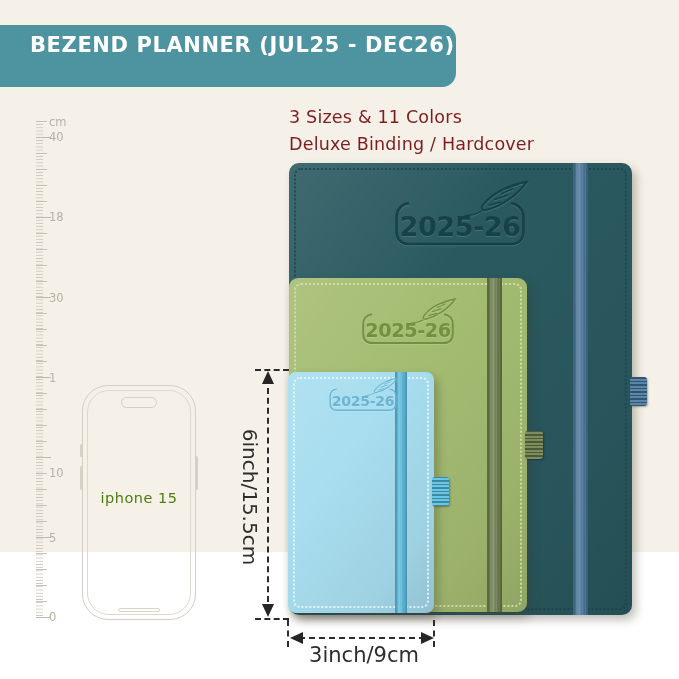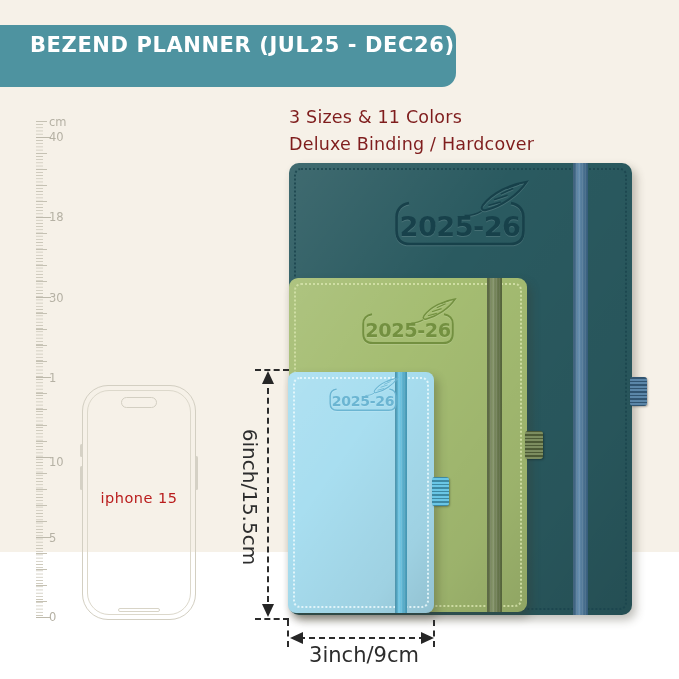--- a/index.html
+++ b/index.html
@@ -31,21 +31,21 @@
     background-size:15px 80px; background-repeat:repeat; background-position:0 16px; }
   .rlabel { position:absolute; left:49px; font-size:11.5px; color:#b5b1a4; }
 
   
   .phone { position:absolute; left:82px; top:385px; width:114px; height:235px;
            border:1.5px solid #d3cfc2; border-radius:26px; }
   .phone-inner { position:absolute; inset:4px; border:1px solid #dcd8cb; border-radius:22px; }
   .island { position:absolute; top:11px; left:50%; transform:translateX(-50%);
             width:36px; height:11px; border:1px solid #d3cfc2; border-radius:6px; }
   .phone-label { position:absolute; top:104px; width:100%; text-align:center;
-                 font-size:14.5px; color:#b91c1c; letter-spacing:.5px; }
+                 font-size:14.5px; color:#4d7c0f; letter-spacing:.5px; }
   .homebar { position:absolute; bottom:7px; left:50%; transform:translateX(-50%);
              width:42px; height:4px; border:1px solid #d8d4c7; border-radius:3px; }
   .sbtn { position:absolute; width:3px; background:#d5d1c5; border-radius:2px; }
   .sbtn.l1 { left:-3px; top:58px; height:13px; }
   .sbtn.l2 { left:-3px; top:80px; height:24px; }
   .sbtn.r1 { right:-3px; top:70px; height:34px; }
 
   
   .planner { position:absolute; box-shadow:4px 5px 10px rgba(60,55,40,.32); }
   .planner::before { content:''; position:absolute; inset:0; border-radius:inherit;
@@ -110,21 +110,21 @@
 
   <div class="ruler">
     <div class="ticks t-min"></div>
     <div class="ticks t-cm"></div>
     <div class="ticks t-5"></div>
     <span class="rlabel" style="top:115px">cm</span>
     <span class="rlabel" style="top:130px">40</span>
     <span class="rlabel" style="top:210px">18</span>
     <span class="rlabel" style="top:291px">30</span>
     <span class="rlabel" style="top:371px">1</span>
-    <span class="rlabel" style="top:455px">10</span>
+    <span class="rlabel" style="top:466px">10</span>
     <span class="rlabel" style="top:531px">5</span>
     <span class="rlabel" style="top:610px">0</span>
   </div>
 
   <div class="phone">
     <div class="phone-inner"></div>
     <div class="island"></div>
     <div class="phone-label">iphone 15</div>
     <div class="homebar"></div>
     <div class="sbtn l1"></div>

